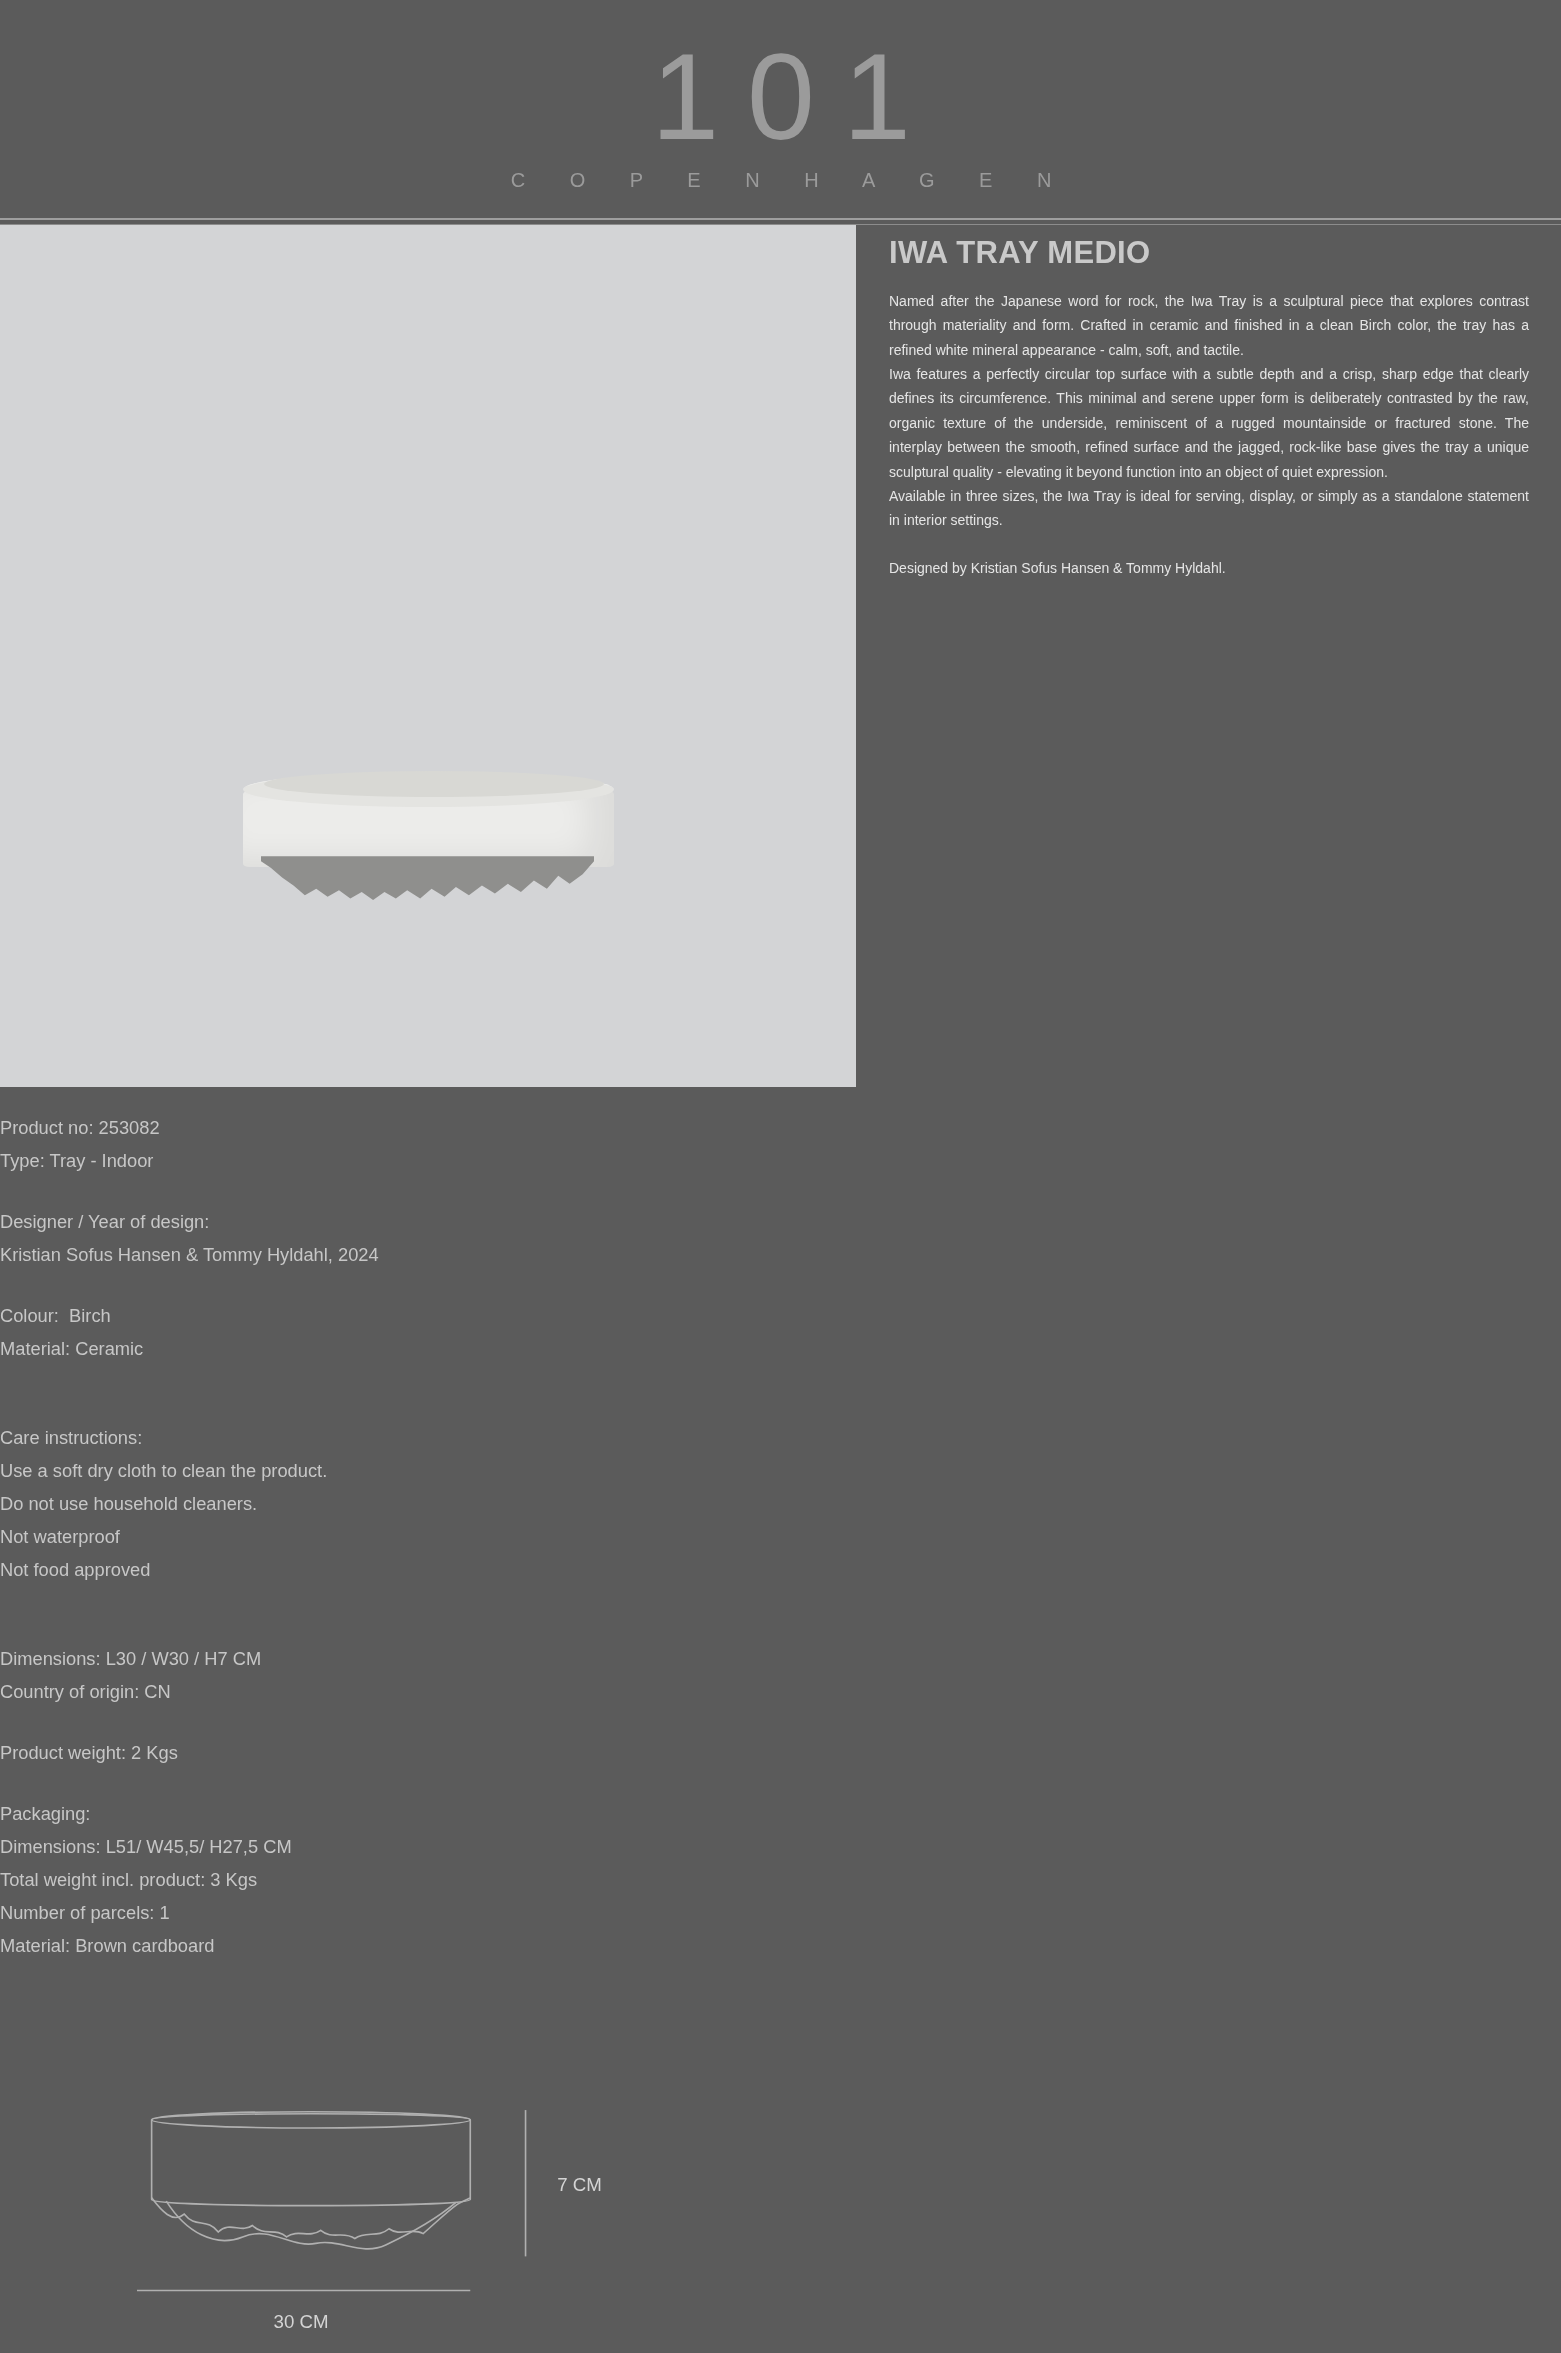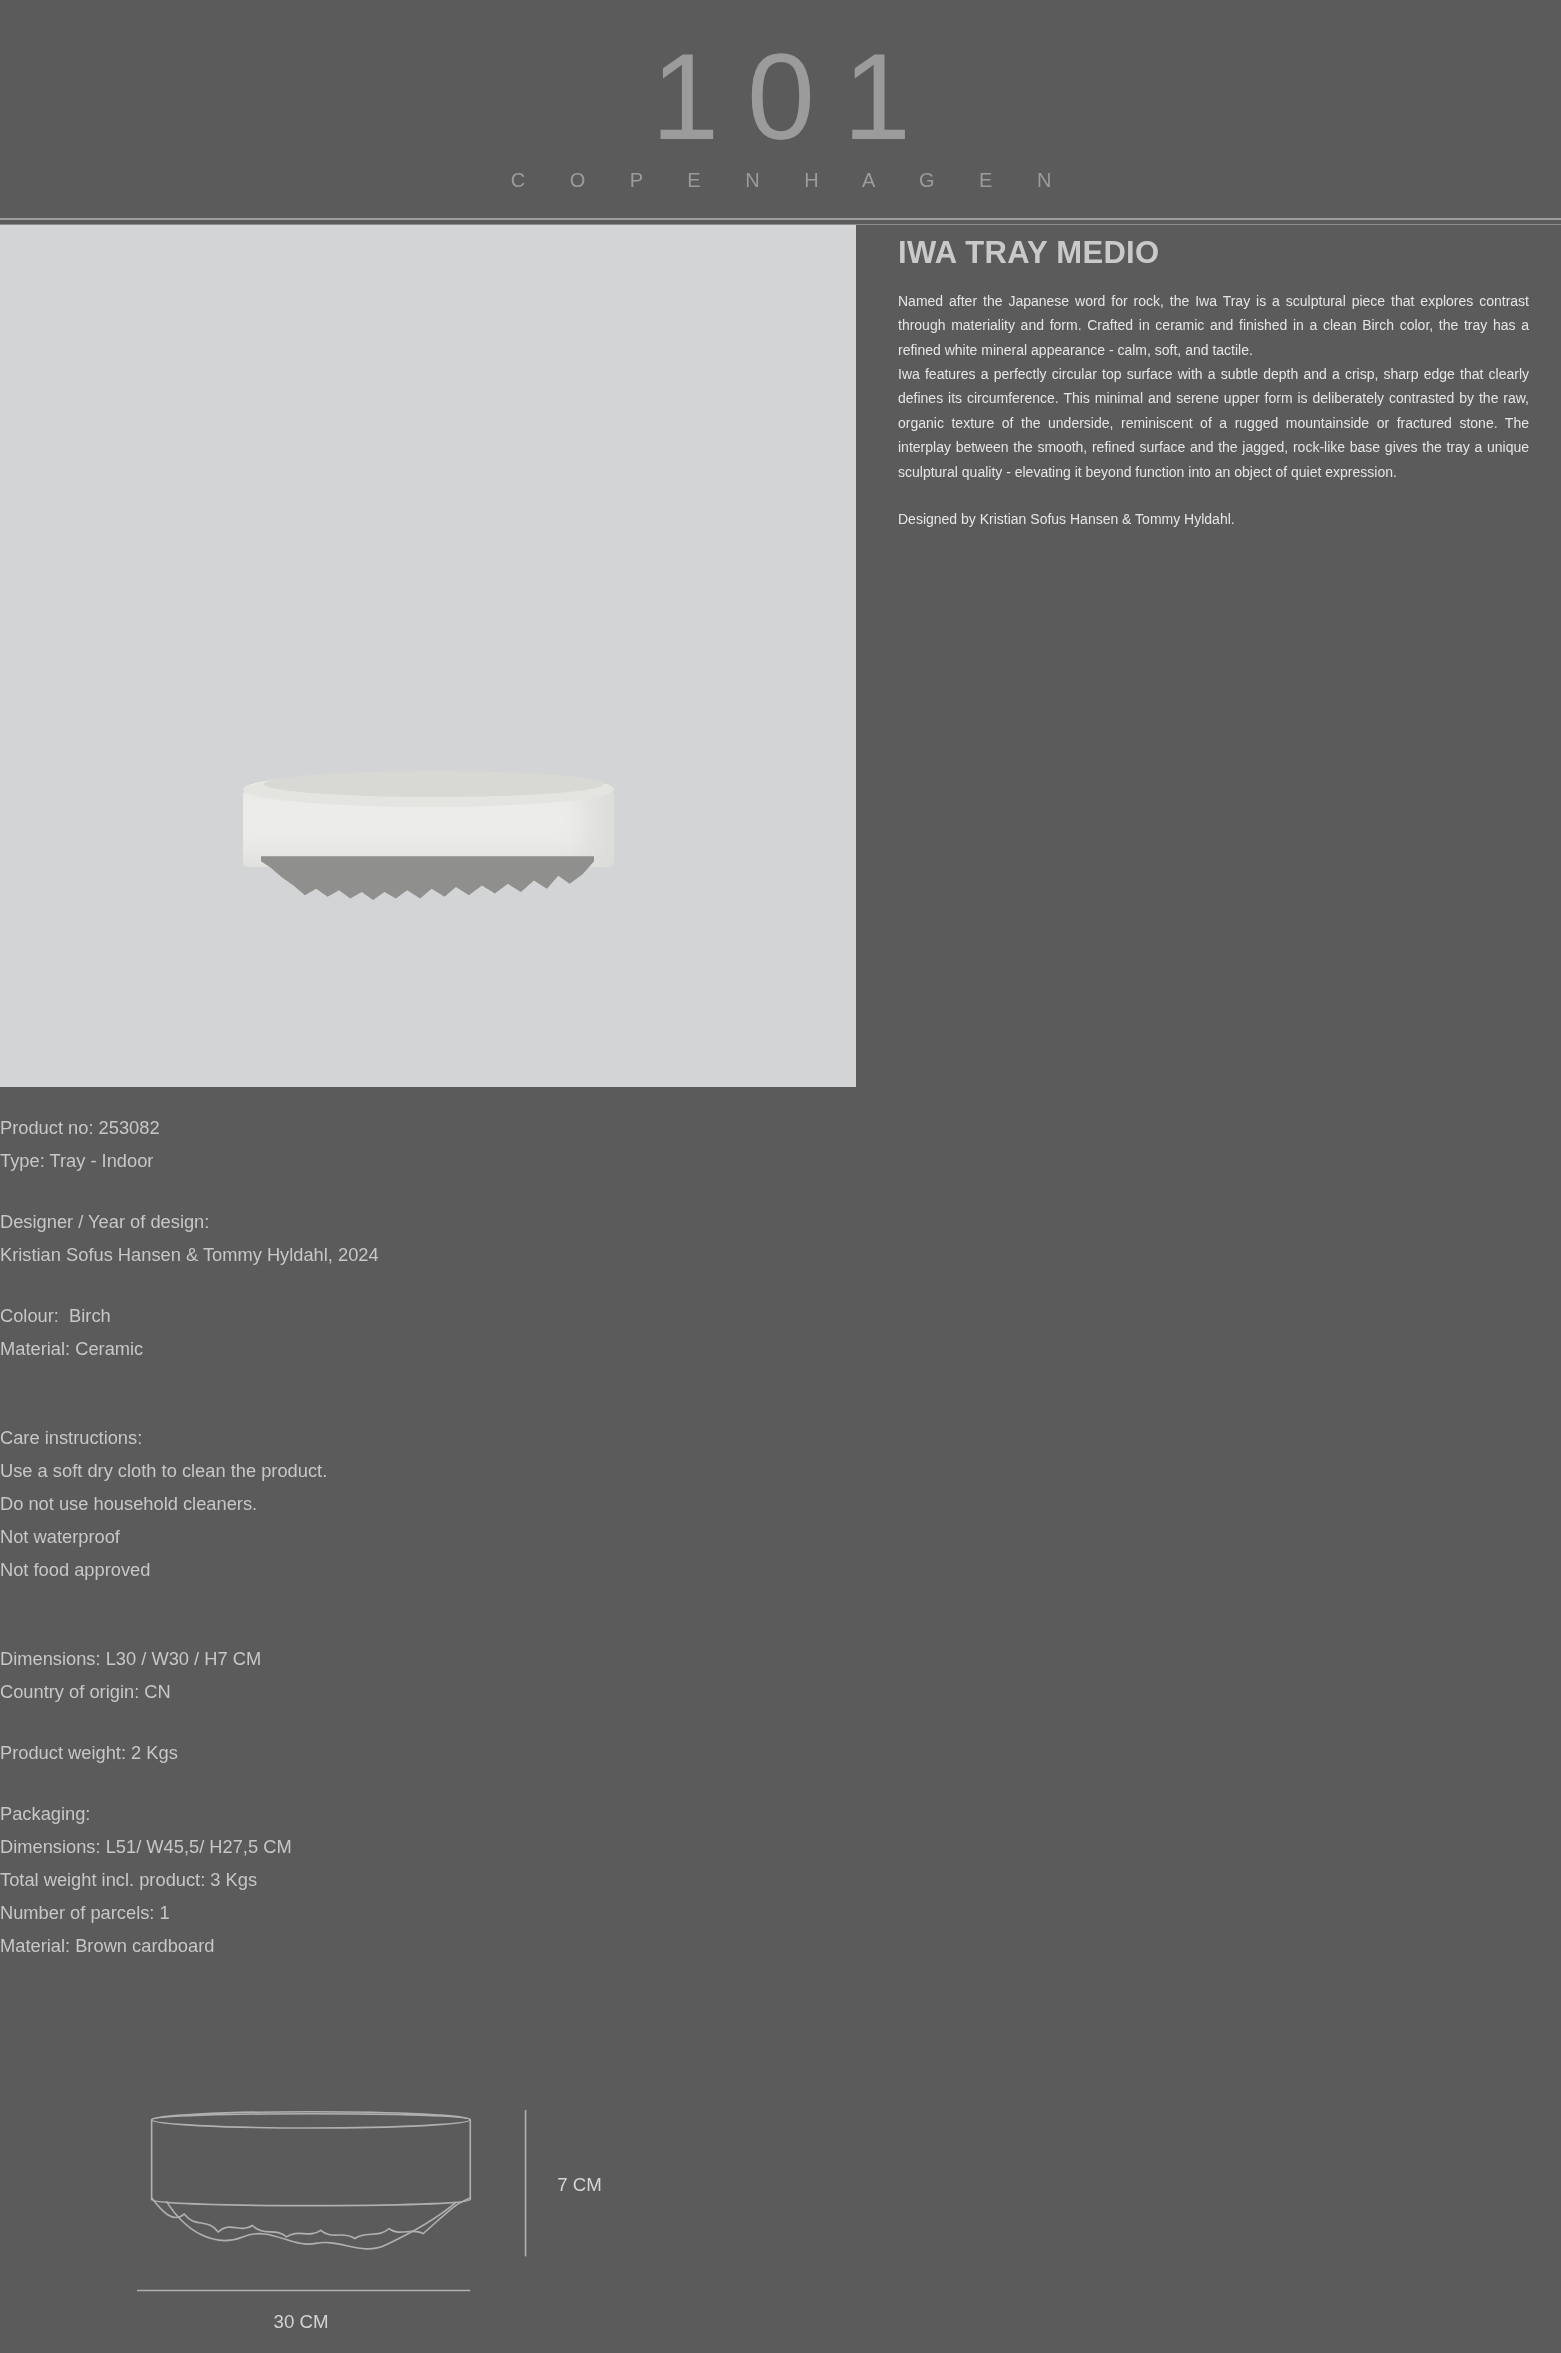--- a/index.html
+++ b/index.html
@@ -114,21 +114,21 @@
   .tray-base {
     position: absolute;
     left: 24.4px;
     top: 78px;
     width: 333px;
     height: 46px;
   }
 
   .product-text {
     flex: 1 1 auto;
-    padding-left: 42px;
+    padding-left: 33px;
     padding-right: 0;
     box-sizing: border-box;
     max-width: 673px;
   }
   .product-title {
     font-size: 31px;
     font-weight: bold;
     color: #c9c9c9;
     letter-spacing: 0.3px;
     margin: 9.8px 0 18px 0;
@@ -233,20 +233,21 @@
           <path d="M0,0 L410,0 L410,6 L396,22 L380,34 L366,24 L352,40 L336,30 L320,44 L304,34 L288,46 L272,36 L256,48 L240,38 L226,50 L210,40 L196,52 L180,42 L166,52 L152,44 L138,54 L124,44 L110,52 L96,42 L82,50 L68,40 L54,48 L40,36 L26,26 L12,14 L0,6 Z" fill="#8f8f8d"></path>
         </svg>
       </div>
     </div>
 
     <div class="product-text">
       <div class="product-title">IWA TRAY MEDIO</div>
       <div class="product-desc">
         <p>Named after the Japanese word for rock, the Iwa Tray is a sculptural piece that explores contrast through materiality and form. Crafted in ceramic and finished in a clean Birch color, the tray has a refined white mineral appearance - calm, soft, and tactile.</p>
         <p>Iwa features a perfectly circular top surface with a subtle depth and a crisp, sharp edge that clearly defines its circumference. This minimal and serene upper form is deliberately contrasted by the raw, organic texture of the underside, reminiscent of a rugged mountainside or fractured stone. The interplay between the smooth, refined surface and the jagged, rock-like base gives the tray a unique sculptural quality - elevating it beyond function into an object of quiet expression.</p>
+        <p>Available in three sizes, the Iwa Tray is ideal for serving, display, or simply as a standalone statement in interior settings.</p>
         <p class="spaced">Designed by Kristian Sofus Hansen &amp; Tommy Hyldahl.</p>
       </div>
     </div>
   </div>
 
   <div class="lower">
 
     <div class="specs">
       <div class="line">Product no: 253082</div>
       <div class="line">Type: Tray - Indoor</div>

